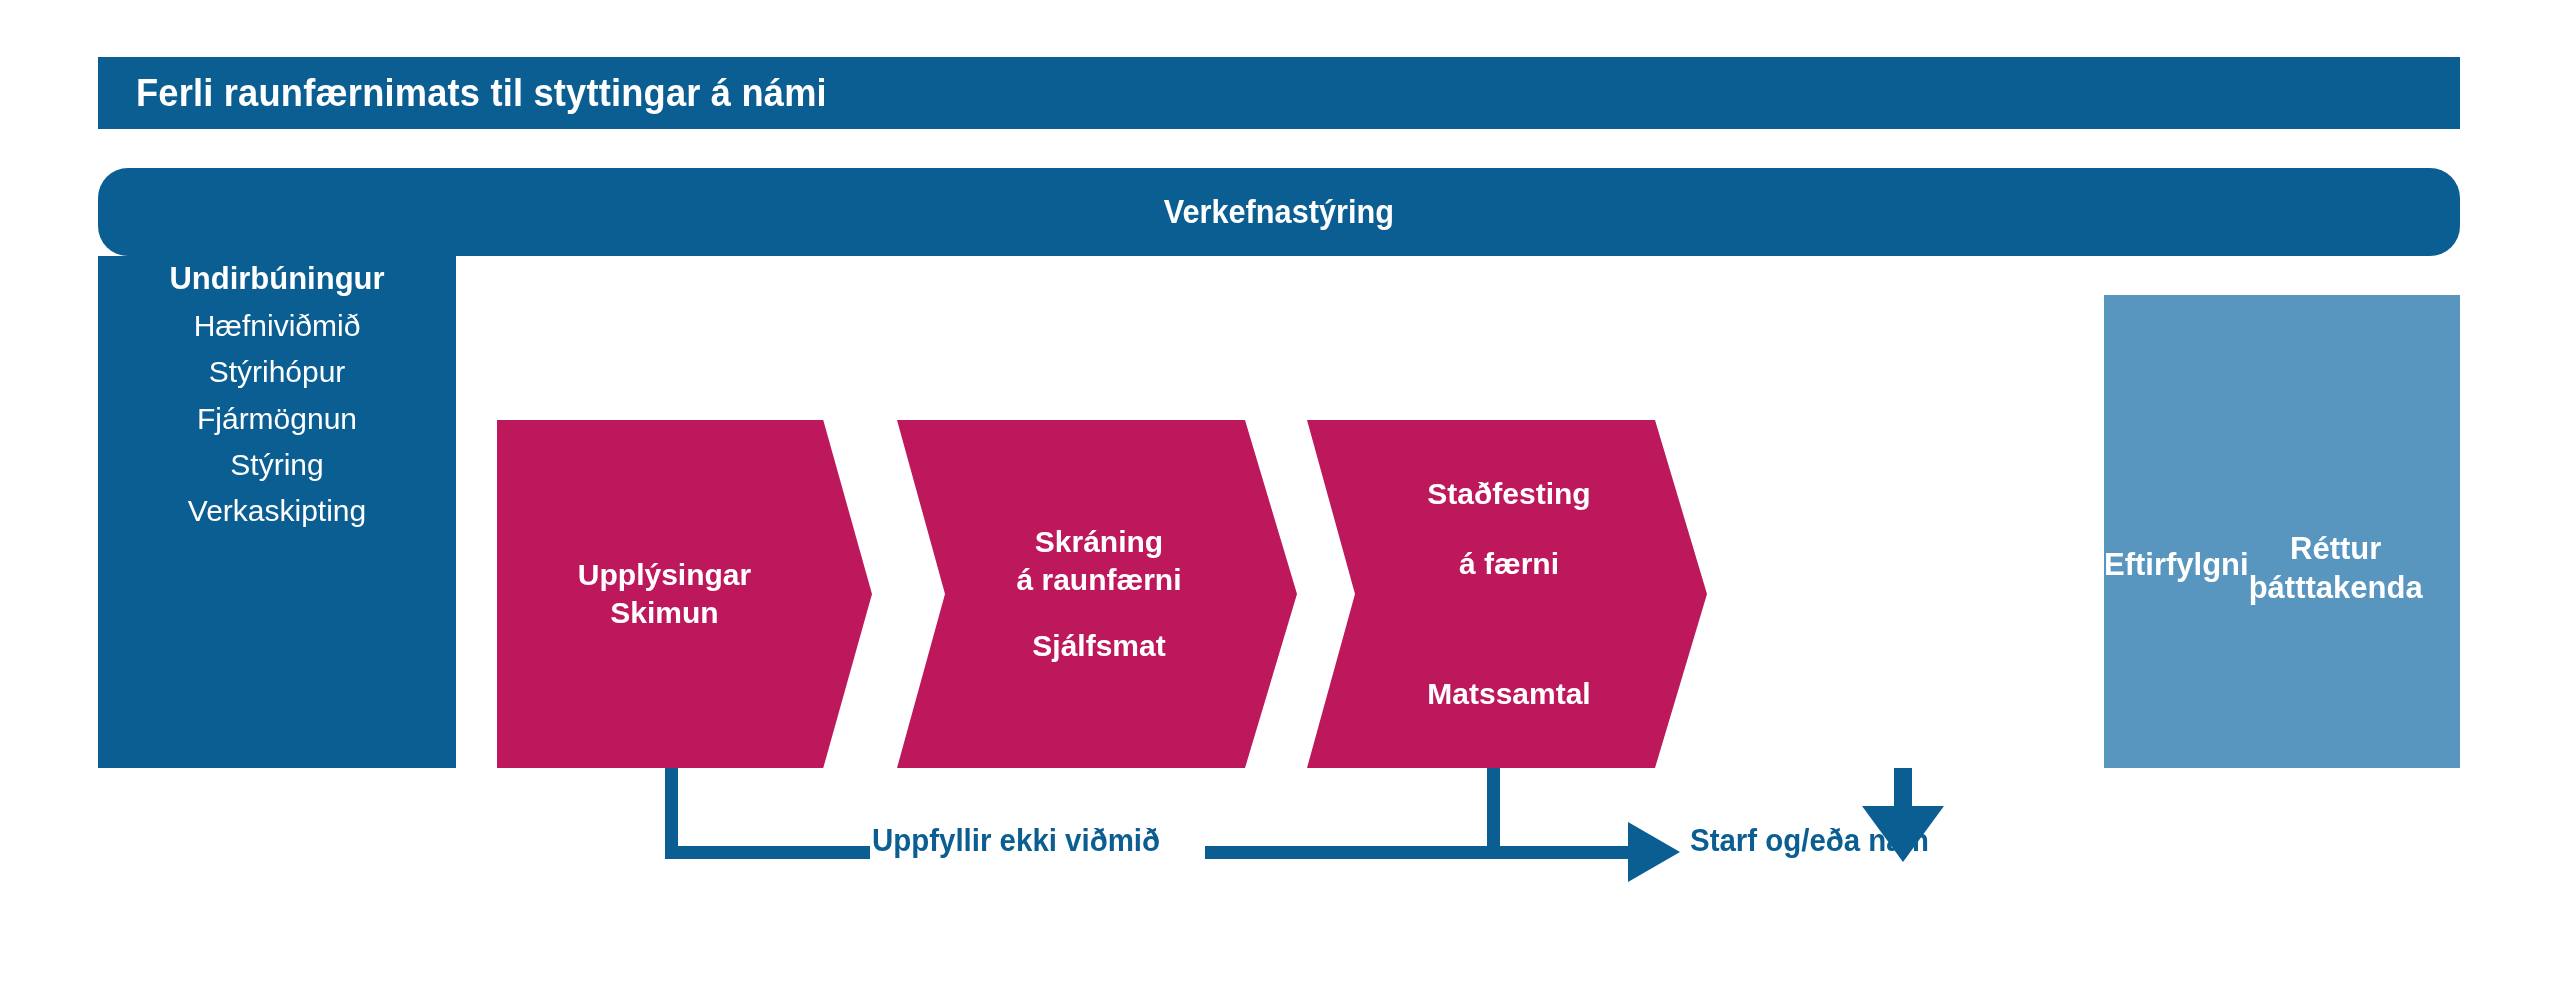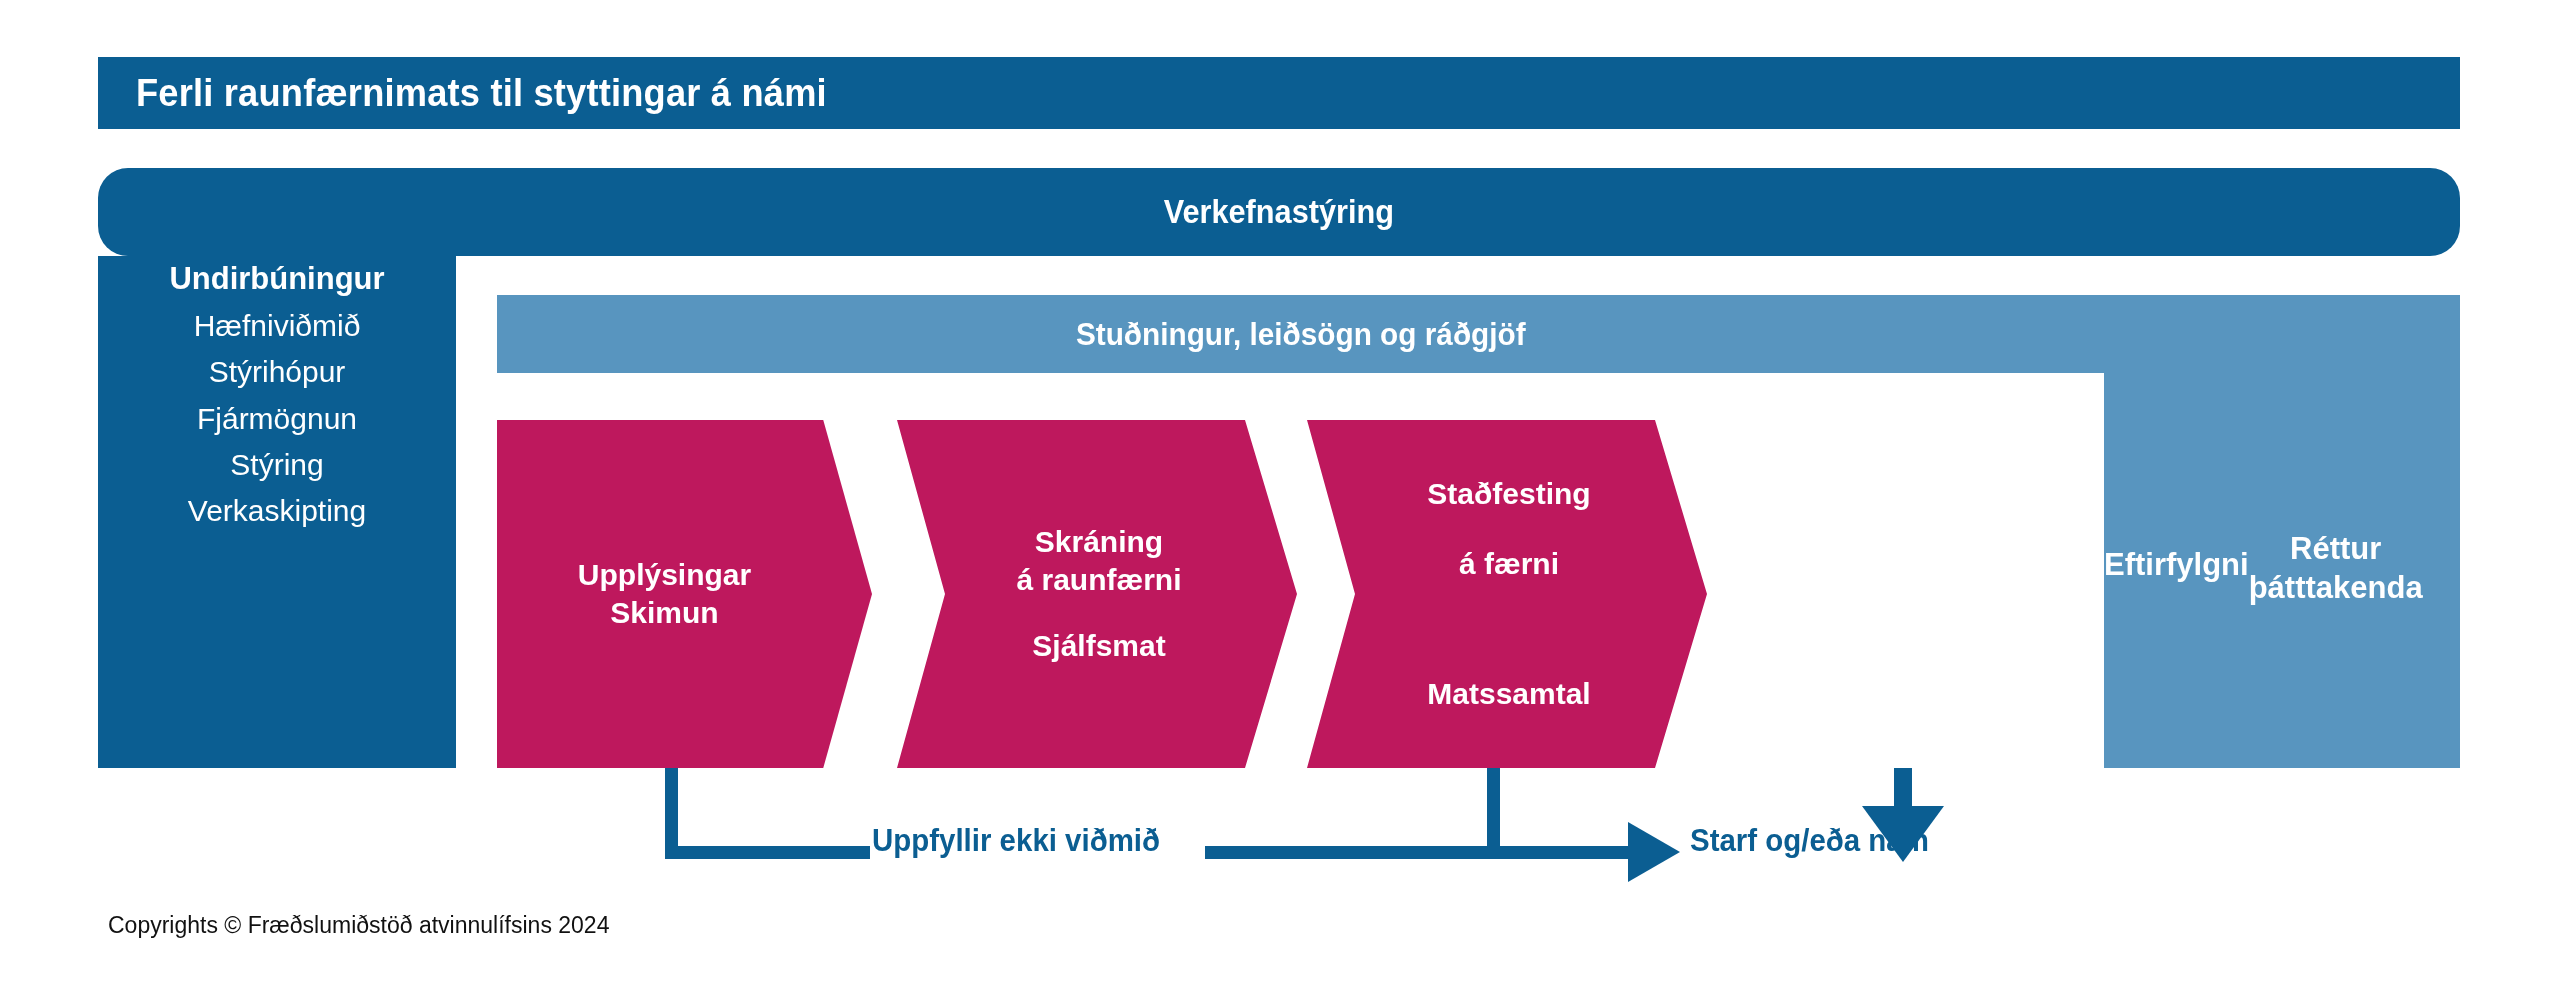--- a/index.html
+++ b/index.html
@@ -172,23 +172,20 @@
 
   <div id="left-panel">
     <div class="head">Undirbúningur</div>
     <div class="item">Hæfniviðmið</div>
     <div class="item">Stýrihópur</div>
     <div class="item">Fjármögnun</div>
     <div class="item">Stýring</div>
     <div class="item">Verkaskipting</div>
   </div>
 
-  <div id="support-bar">
-    <div class="txt">Stuðningur, leiðsögn og ráðgjöf</div>
-  </div>
 
   <div id="right-panel">
     <div class="head">Eftirfylgni</div>
     <div class="sub">
       <div>Réttur</div>
       <div>þátttakenda</div>
     </div>
   </div>
 
   <div class="stage" id="stage-1">
@@ -214,15 +211,14 @@
   <div class="conn" id="conn-v1"></div>
   <div class="conn" id="conn-h1"></div>
   <div id="flow-label-1">Uppfyllir ekki viðmið</div>
   <div class="conn" id="conn-h2"></div>
   <div class="conn" id="conn-v3"></div>
   <div id="arrow-right"></div>
   <div id="flow-label-2">Starf og/eða nám</div>
   <div class="conn" id="conn-v4"></div>
   <div id="arrow-down"></div>
 
-  <div id="copyright">Copyrights © Fræðslumiðstöð atvinnulífsins 2024</div>
 
 </div>
 
 </body></html>

